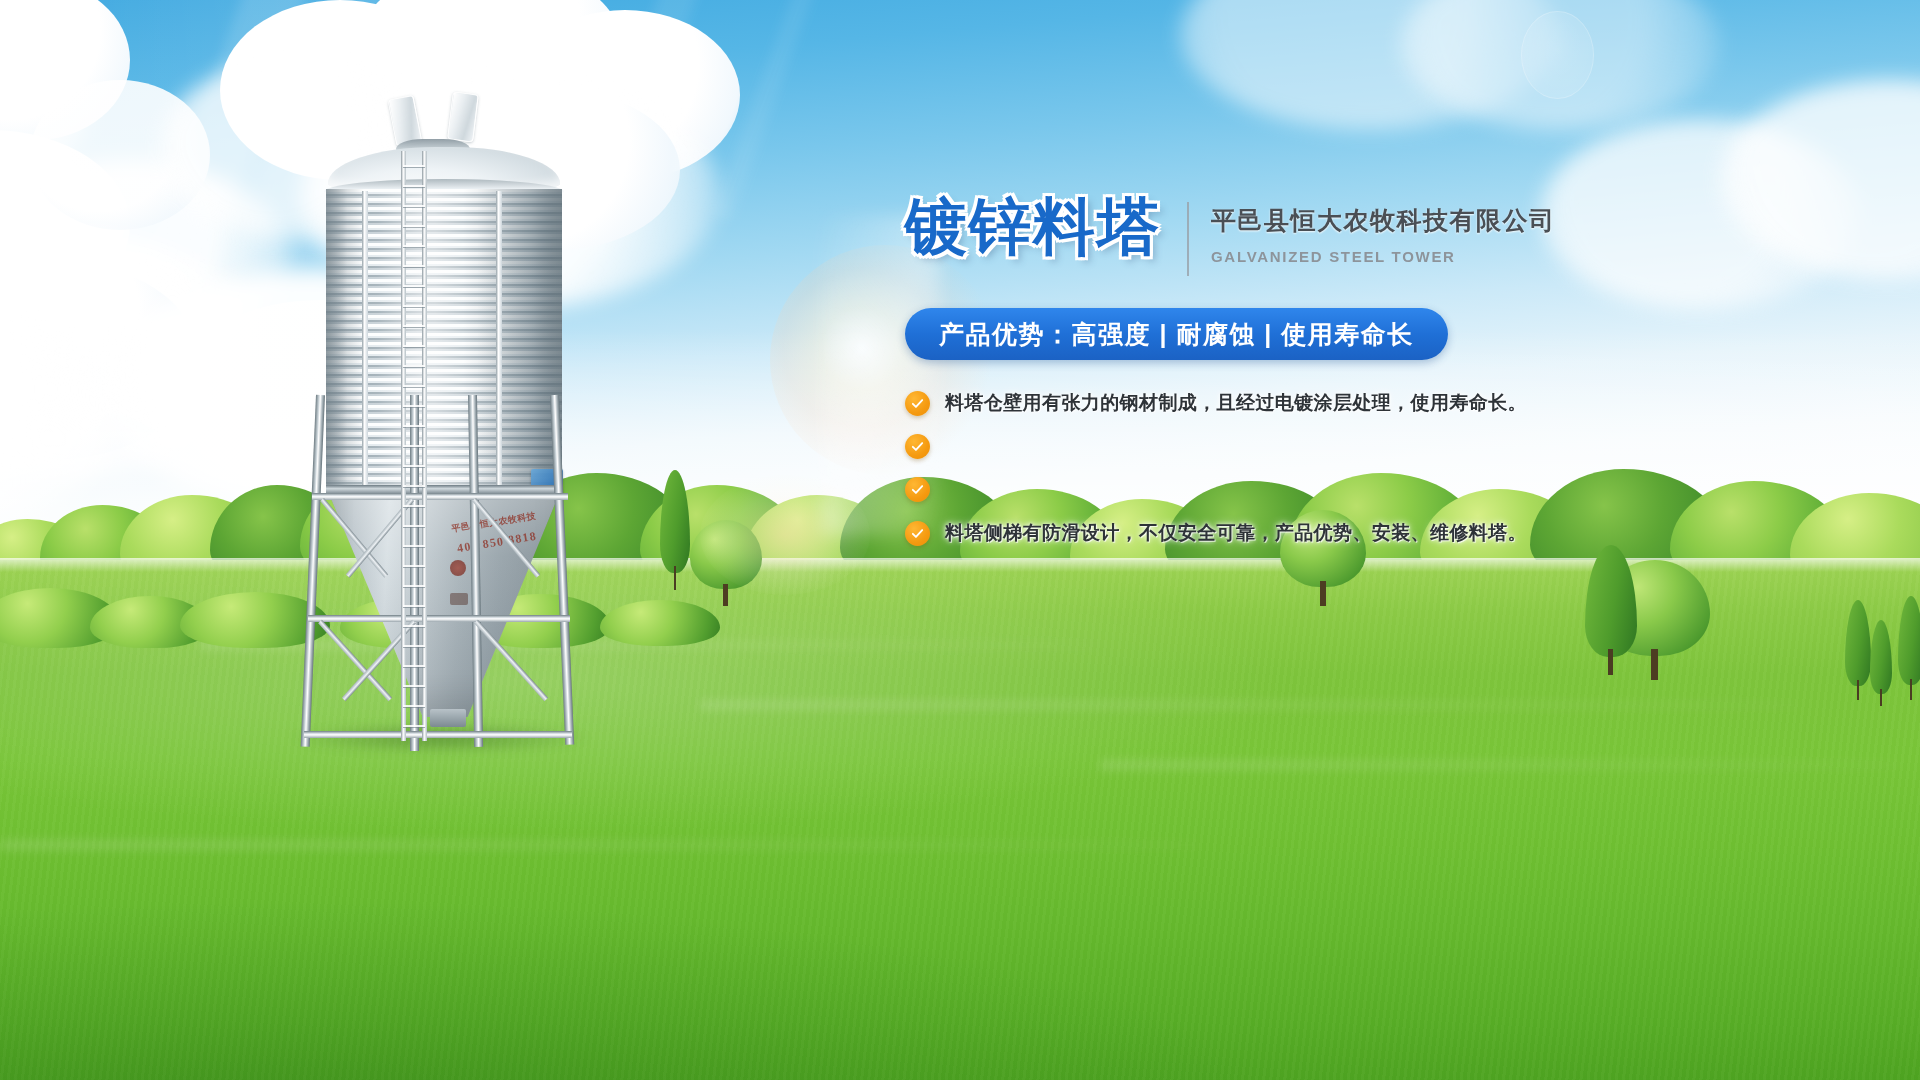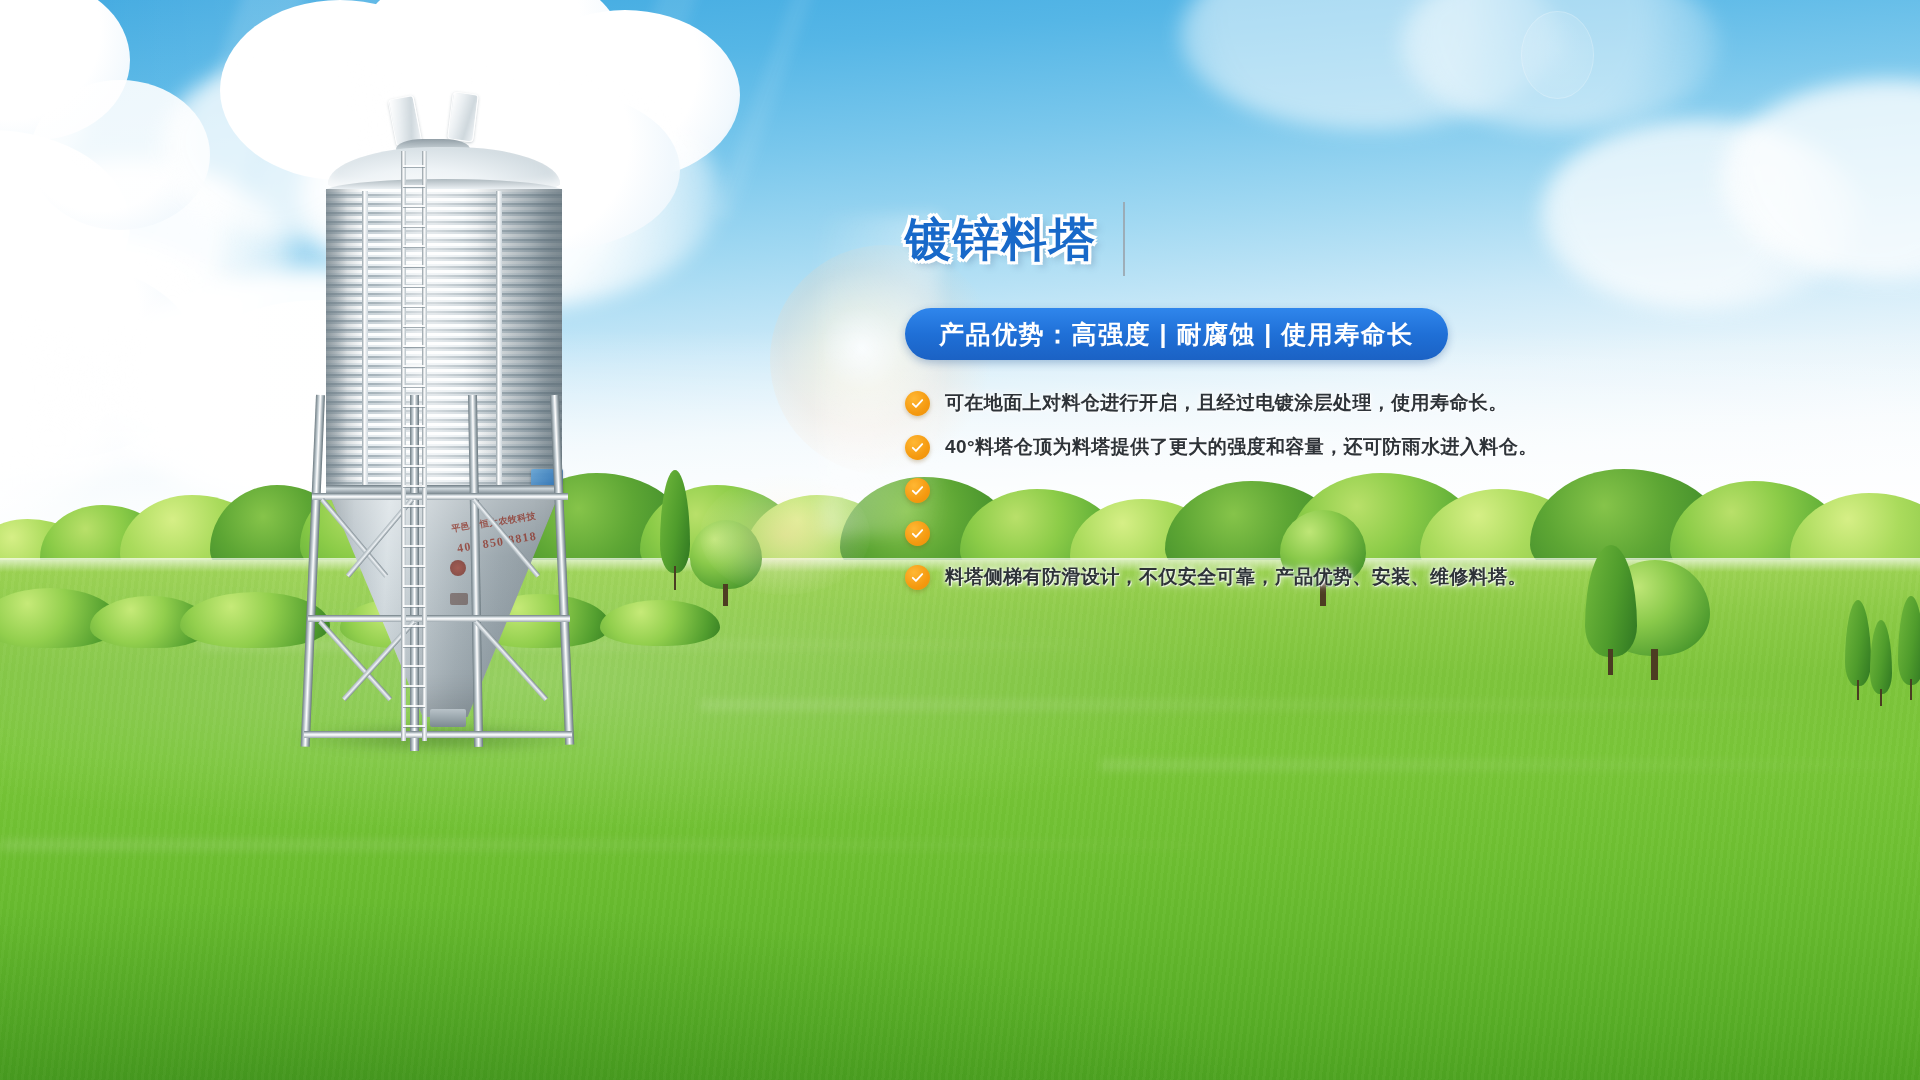--- a/index.html
+++ b/index.html
@@ -298,28 +298,27 @@
     position:absolute; border-radius:50% 50% 44% 44% / 60% 60% 40% 40%;
     background:radial-gradient(circle at 34% 26%, #c6ea78 0%, #92cf4d 38%, #539f2f 78%, #357d22 100%);
   }
 
   
   #panel { position:absolute; left:905px; top:190px; width:700px; }
 
   .titlerow { display:flex; align-items:flex-start; }
   #maintitle {
     font-family:"DejaVu Sans","Liberation Sans",sans-serif;
-    font-size:46px; font-weight:bold; line-height:1;
+    font-size:62px; font-weight:bold; line-height:1;
     color:#1869c9; letter-spacing:2px;
     text-shadow:
       3px 0 0 #fff, -3px 0 0 #fff, 0 3px 0 #fff, 0 -3px 0 #fff,
       3px 3px 0 #fff, -3px 3px 0 #fff, 3px -3px 0 #fff, -3px -3px 0 #fff,
       5px 5px 7px rgba(60,90,130,.35);
     padding-top:6px;
-    margin-top:20px;
   }
   .vdivider { width:2px; height:74px; background:#9aa4ad; margin:12px 22px 0 26px; opacity:.85; }
   .coblock { padding-top:14px; }
   #coname {
     font-size:25px; font-weight:bold; color:#4a4f55; letter-spacing:1.5px;
     text-shadow:0 1px 2px rgba(255,255,255,.9);
   }
   #coen {
     margin-top:11px; font-size:15px; font-weight:bold; color:#8d949b;
     letter-spacing:1.7px;
@@ -562,42 +561,38 @@
     <div class="flare"></div>
     <div class="flare3"></div>
     <div class="flare2"></div>
   </div>
 
   <div id="panel">
 
     <div class="titlerow">
       <div id="maintitle">镀锌料塔</div>
       <div class="vdivider"></div>
+      <div class="coblock">
+        <div id="coname">平邑县恒大农牧科技有限公司</div>
+        <div id="coen">GALVANIZED STEEL TOWER</div>
+      </div>
     </div>
 
     <div id="advbar">
       <span>产品优势：高强度 | 耐腐蚀 | 使用寿命长</span>
     </div>
 
     <div id="bullets">
       <div class="bullet">
         <span class="check">
           <svg width="15" height="15" viewBox="0 0 24 24">
               <path d="M4.5 12.5 L9.5 17.5 L19.5 6.5" fill="none" stroke="#ffffff" stroke-width="2.9" stroke-linecap="round" stroke-linejoin="round"></path>
             </svg>
         </span>
-        <span class="btext">可在地面上对料仓进行开启，且经过电镀涂层处理，使用寿命长。</span>
-      </div>
-      <div class="bullet">
-        <span class="check">
-          <svg width="15" height="15" viewBox="0 0 24 24">
-              <path d="M4.5 12.5 L9.5 17.5 L19.5 6.5" fill="none" stroke="#ffffff" stroke-width="2.9" stroke-linecap="round" stroke-linejoin="round"></path>
-            </svg>
-        </span>
-        <span class="btext">40°料塔仓顶为料塔提供了更大的强度和容量，还可防雨水进入料仓。</span>
+        <span class="btext">料塔仓壁用有张力的钢材制成，且经过电镀涂层处理，使用寿命长。</span>
       </div>
       <div class="bullet">
         <span class="check">
           <svg width="15" height="15" viewBox="0 0 24 24">
               <path d="M4.5 12.5 L9.5 17.5 L19.5 6.5" fill="none" stroke="#ffffff" stroke-width="2.9" stroke-linecap="round" stroke-linejoin="round"></path>
             </svg>
         </span>
       </div>
       <div class="bullet">
         <span class="check">

